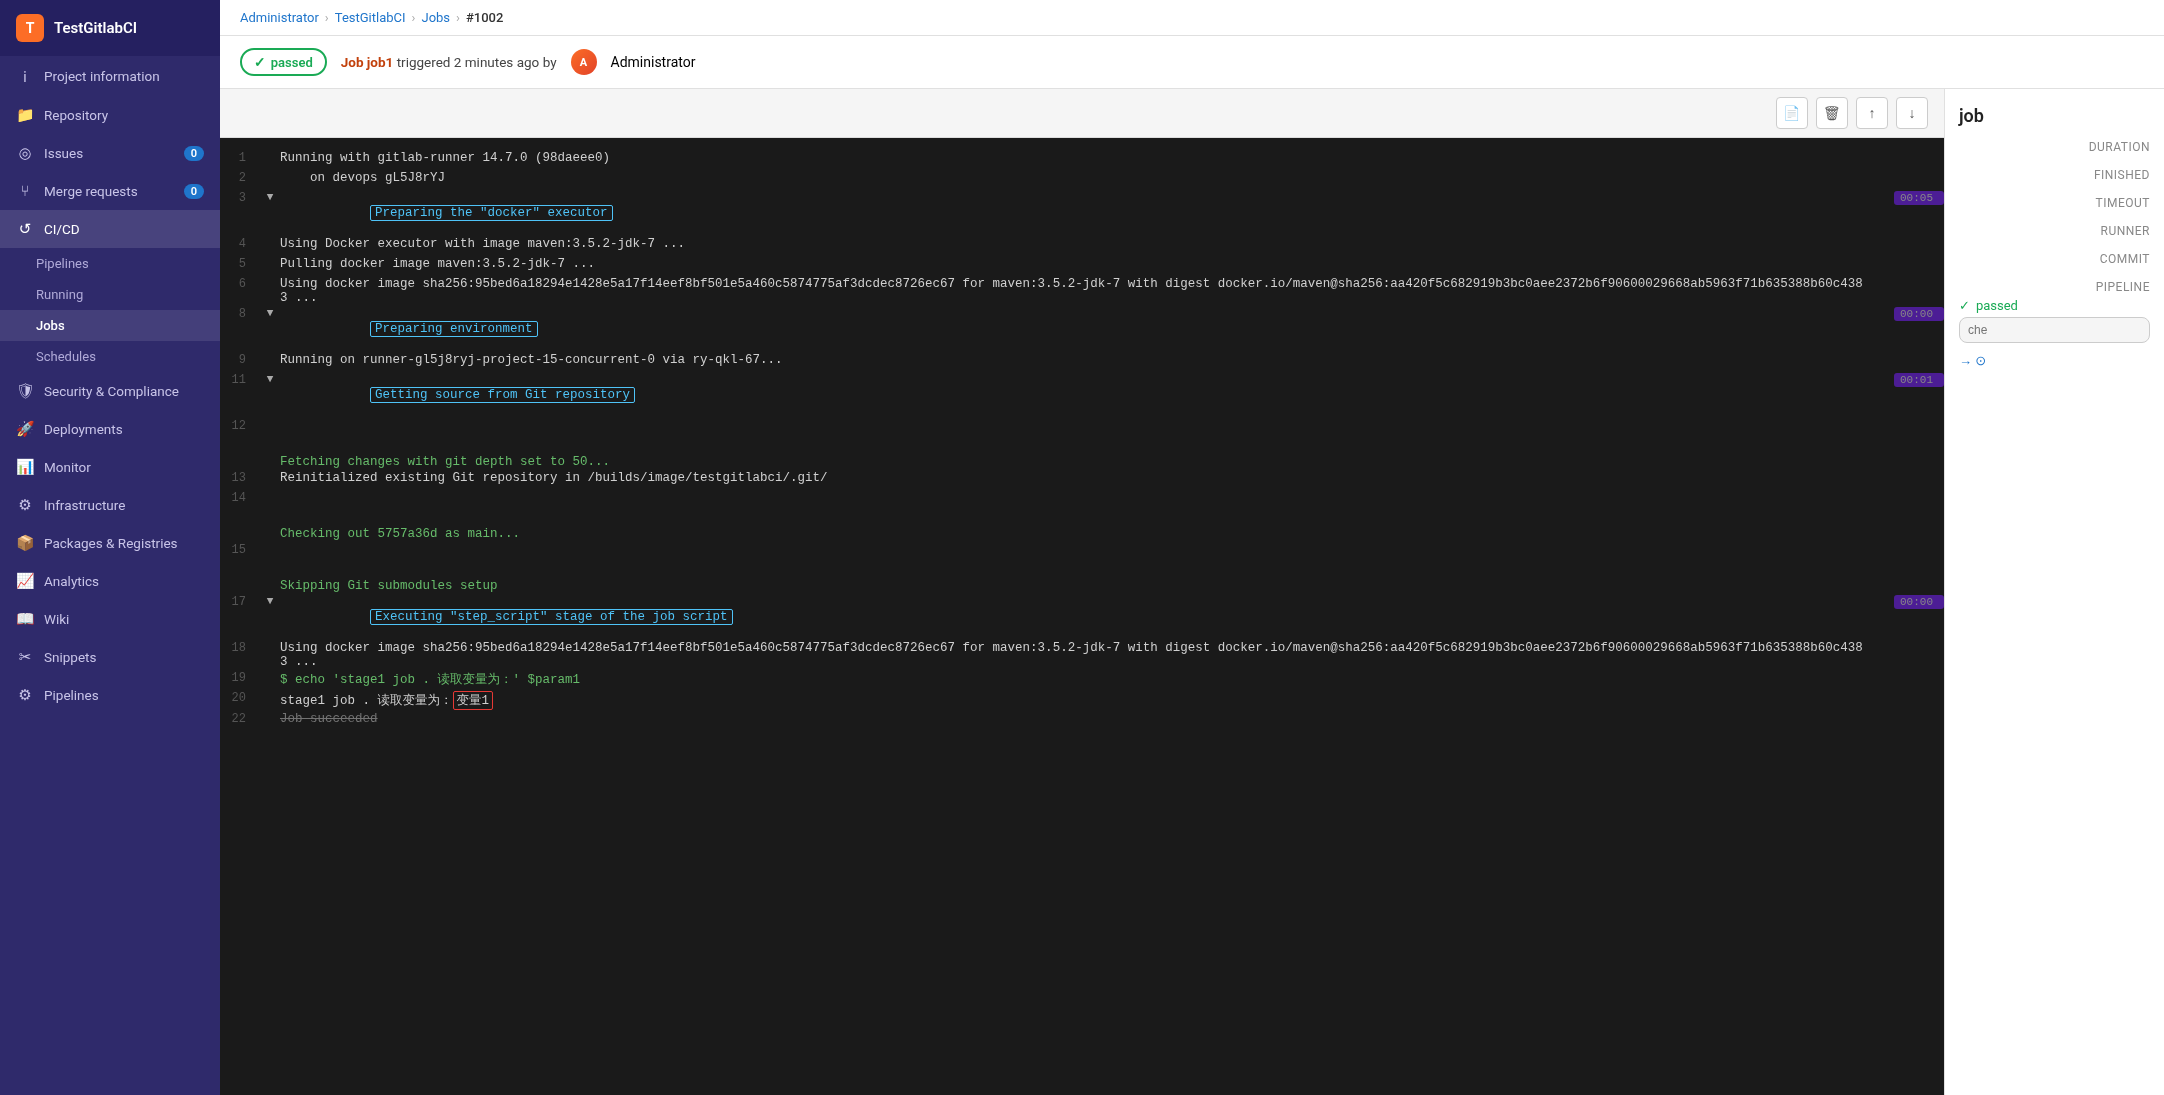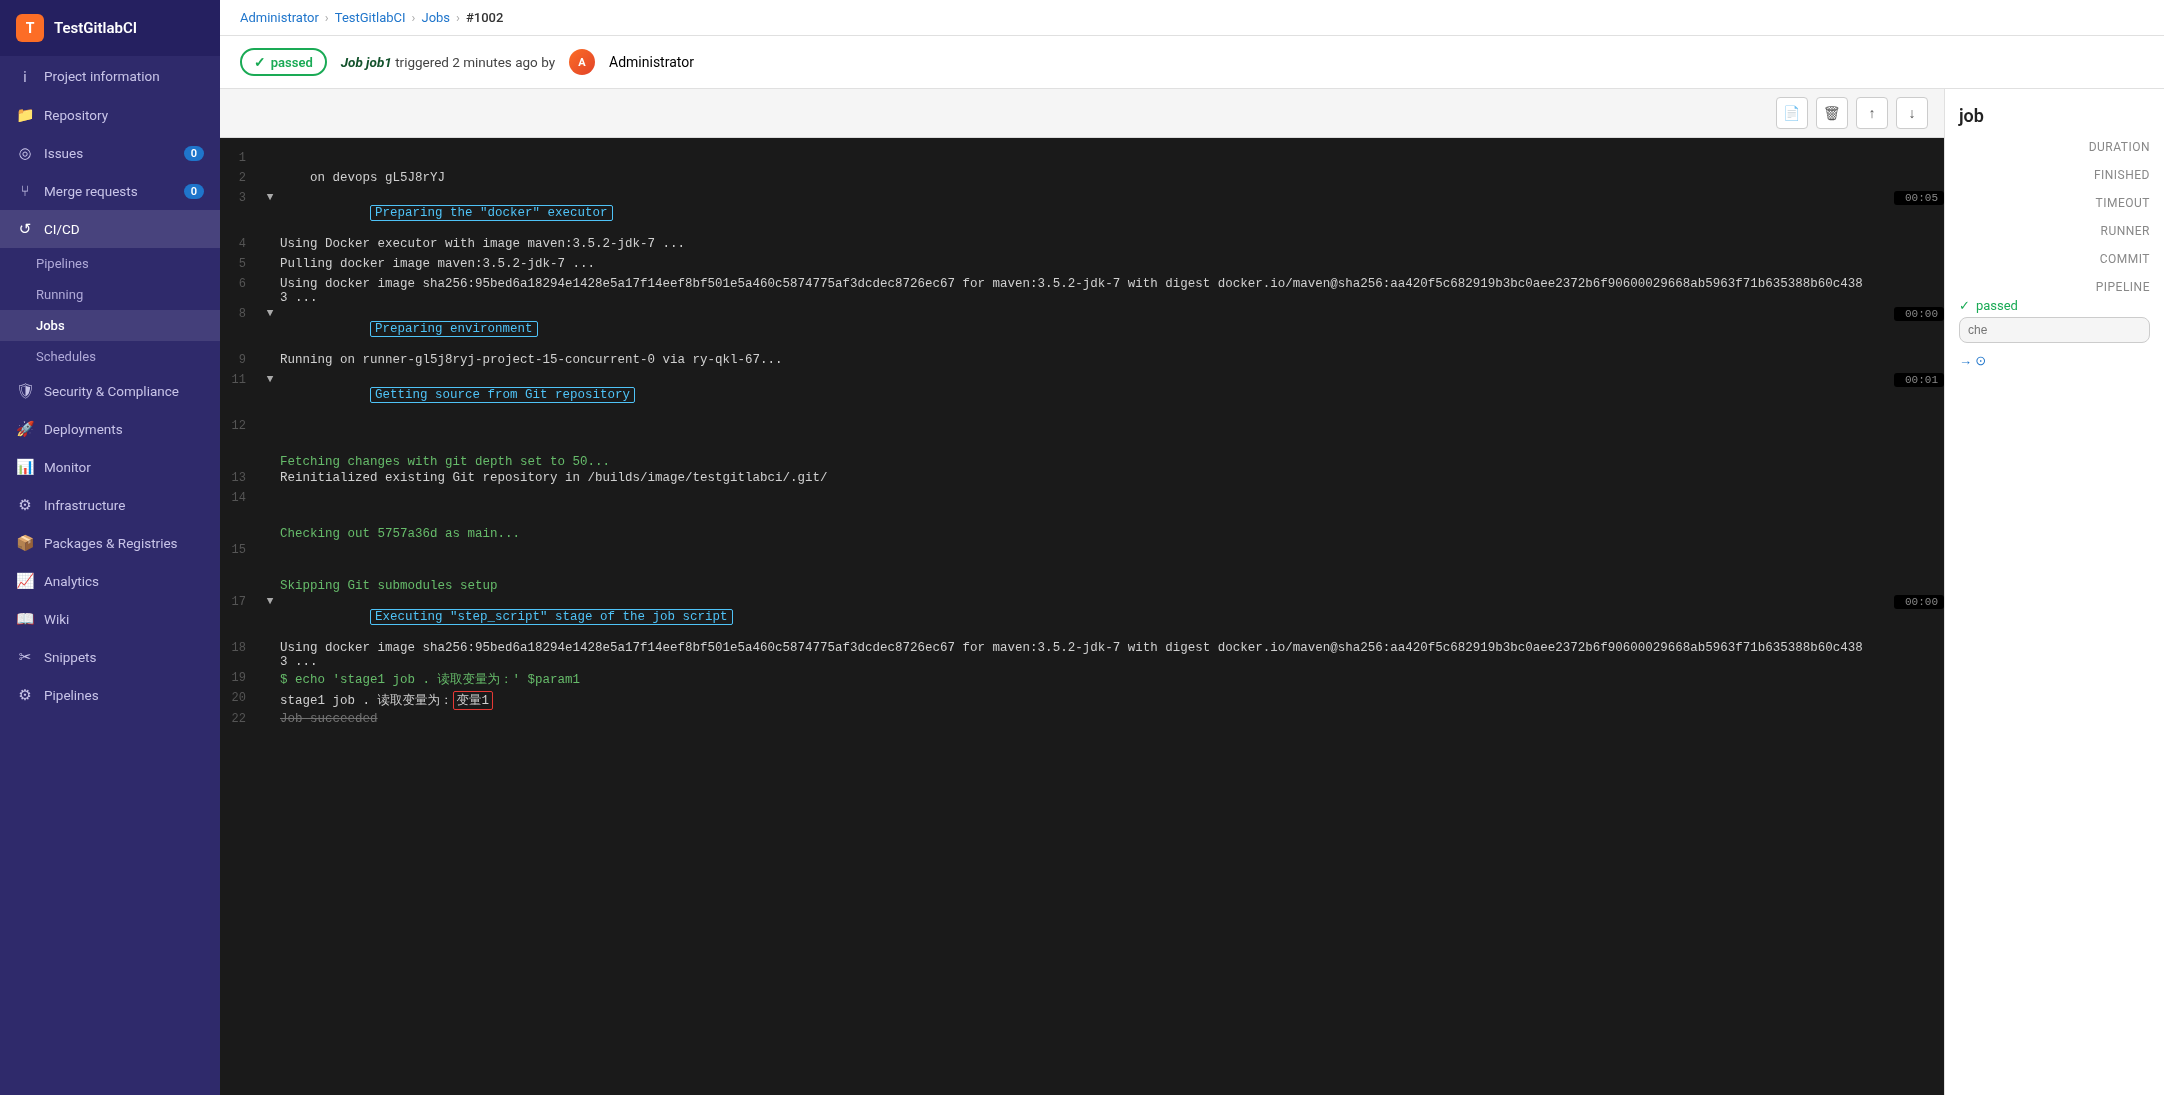--- a/index.html
+++ b/index.html
@@ -105,21 +105,21 @@
       background: #fff;
       border: 2px solid #1aaa55;
       color: #1aaa55;
       border-radius: 16px;
       padding: 4px 12px;
       font-size: 13px;
       font-weight: 600;
     }
     .status-badge-passed .check { color: #1aaa55; font-size: 14px; }
     .job-trigger-text { color: #444; font-size: 13.5px; }
-    .job-trigger-text strong { color: #14532d; font-style: italic; }
+    .job-trigger-text strong { color: #c2410c; }
     .avatar-circle {
       width: 26px; height: 26px;
       border-radius: 50%;
       background: linear-gradient(135deg, #fc6d26, #e24329);
       display: inline-flex; align-items: center; justify-content: center;
       color: #fff; font-size: 11px; font-weight: 700;
     }
 
     
     #content-area {
@@ -192,22 +192,22 @@
       padding-right: 80px;
       white-space: pre-wrap;
       word-break: break-all;
     }
     .line-time {
       color: #888;
       font-size: 11px;
       margin-left: auto;
       padding-right: 10px;
       min-width: 50px;
-      text-align: right;
-      background: #000000;
+      text-align: left;
+      background: #4c1d95;
       border-radius: 3px;
       padding: 1px 6px;
     }
     .section-header-box {
       display: inline-block;
       border: 1.5px solid #4fc3f7;
       border-radius: 2px;
       padding: 0 4px;
       color: #4fc3f7;
     }
@@ -384,20 +384,21 @@
         <div class="toolbar-btn" title="Raw log">📄</div>
         <div class="toolbar-btn" title="Delete">🗑</div>
         <div class="toolbar-btn" title="Scroll to top">↑</div>
         <div class="toolbar-btn" title="Scroll to bottom">↓</div>
       </div>
       <div id="terminal">
 
         <div class="log-line">
           <span class="line-num">1</span>
           <span class="line-collapse"> </span>
+          <span class="line-content text-normal">Running with gitlab-runner 14.7.0 (98daeee0)</span>
         </div>
 
         <div class="log-line">
           <span class="line-num">2</span>
           <span class="line-collapse"> </span>
           <span class="line-content text-normal">    on devops gL5J8rYJ</span>
         </div>
 
         <div class="log-line">
           <span class="line-num">3</span>

